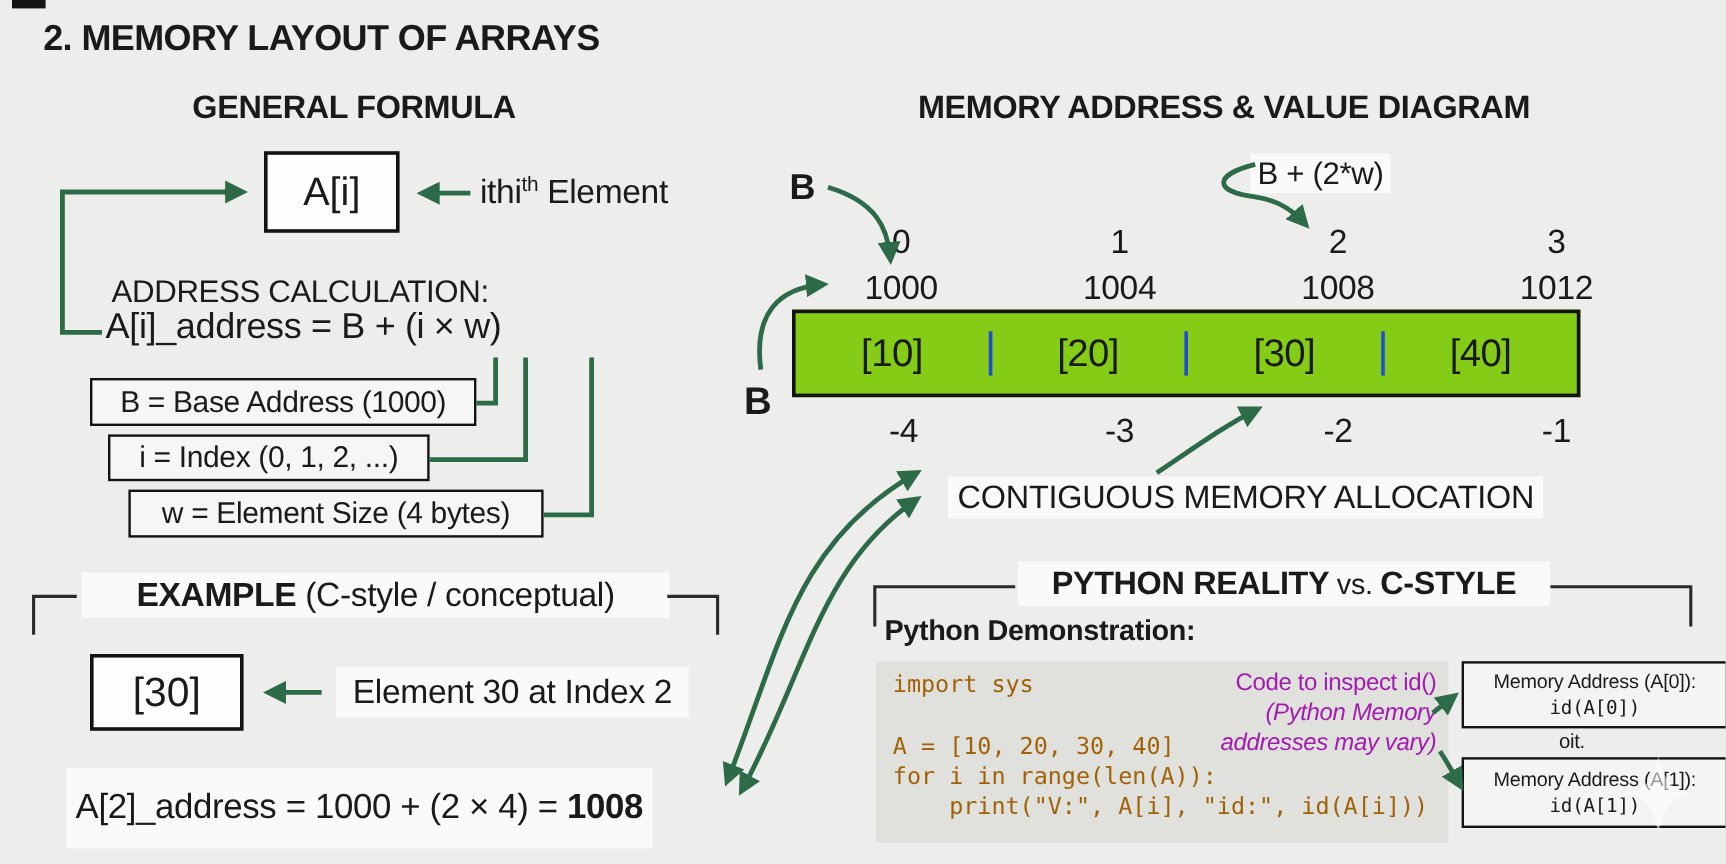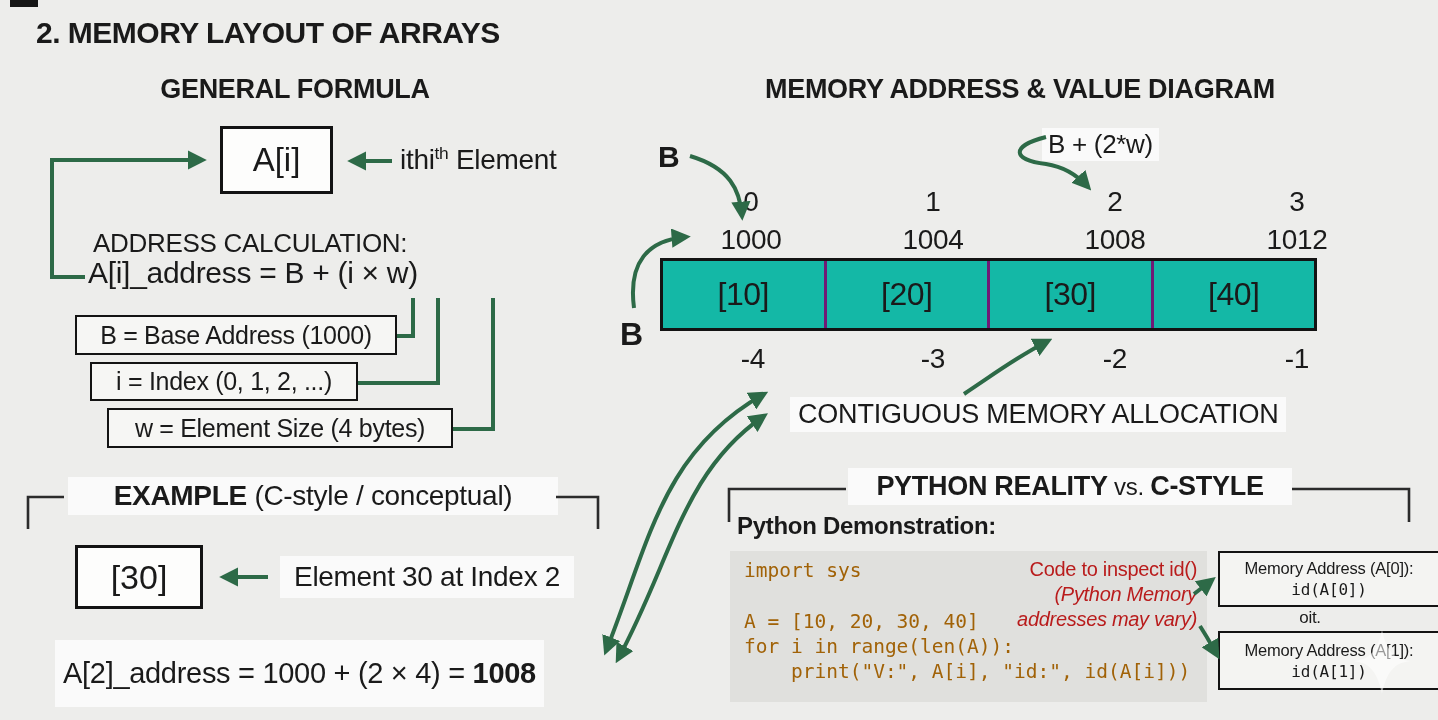--- a/index.html
+++ b/index.html
@@ -17,32 +17,32 @@
     position:absolute;background:#fdfdfc;border:3.5px solid #131313;
     display:flex;align-items:center;justify-content:center;
     box-sizing:border-box;
   }
   .legendbox{
     position:absolute;background:#f6f6f4;border:2.5px solid #131313;
     display:flex;align-items:center;justify-content:center;
     box-sizing:border-box;font-size:25px;letter-spacing:-0.3px;
   }
   .memrow{position:absolute;left:660px;top:258px;width:657px;height:73px;
-    background:#14b8a6;border:3.5px solid #131313;box-sizing:border-box;
-    display:flex;}
+    background:#84cc16;border:3.5px solid #131313;box-sizing:border-box;
+    display:flex;align-items:center;}
   .memcell{flex:1;display:flex;align-items:center;justify-content:center;
     font-size:32px;letter-spacing:-0.5px;}
-  .memcell + .memcell{border-left:3px solid #701a75;}
+  .memcell + .memcell{border-left:3px solid #1d4ed8;}
   .codeblock{position:absolute;left:730px;top:551px;width:477px;height:151px;
     background:#e0e0dd;}
   .codeline{position:absolute;left:744px;white-space:pre;
     font-family:"DejaVu Sans Mono","Liberation Mono",monospace;
     font-size:19.5px;color:#a16207;}
   .annot{position:absolute;left:935px;width:262px;text-align:right;
-    font-size:20px;line-height:25px;color:#b91c1c;letter-spacing:-0.3px;}
+    font-size:20px;line-height:25px;color:#a21caf;letter-spacing:-0.3px;}
   .idbox{position:absolute;left:1218px;width:222px;background:#f4f4f2;
     border:2.5px solid #131313;box-sizing:border-box;
     display:flex;flex-direction:column;align-items:center;justify-content:center;
     font-size:16.5px;line-height:21px;letter-spacing:-0.2px;}
   .idbox .mono{font-family:"DejaVu Sans Mono","Liberation Mono",monospace;font-size:16px;}
   sup{font-size:0.62em;}
   svg.overlay{position:absolute;left:0;top:0;z-index:5;pointer-events:none;}
   .layer{position:absolute;left:0;top:0;z-index:2;}
 </style>
 </head>

